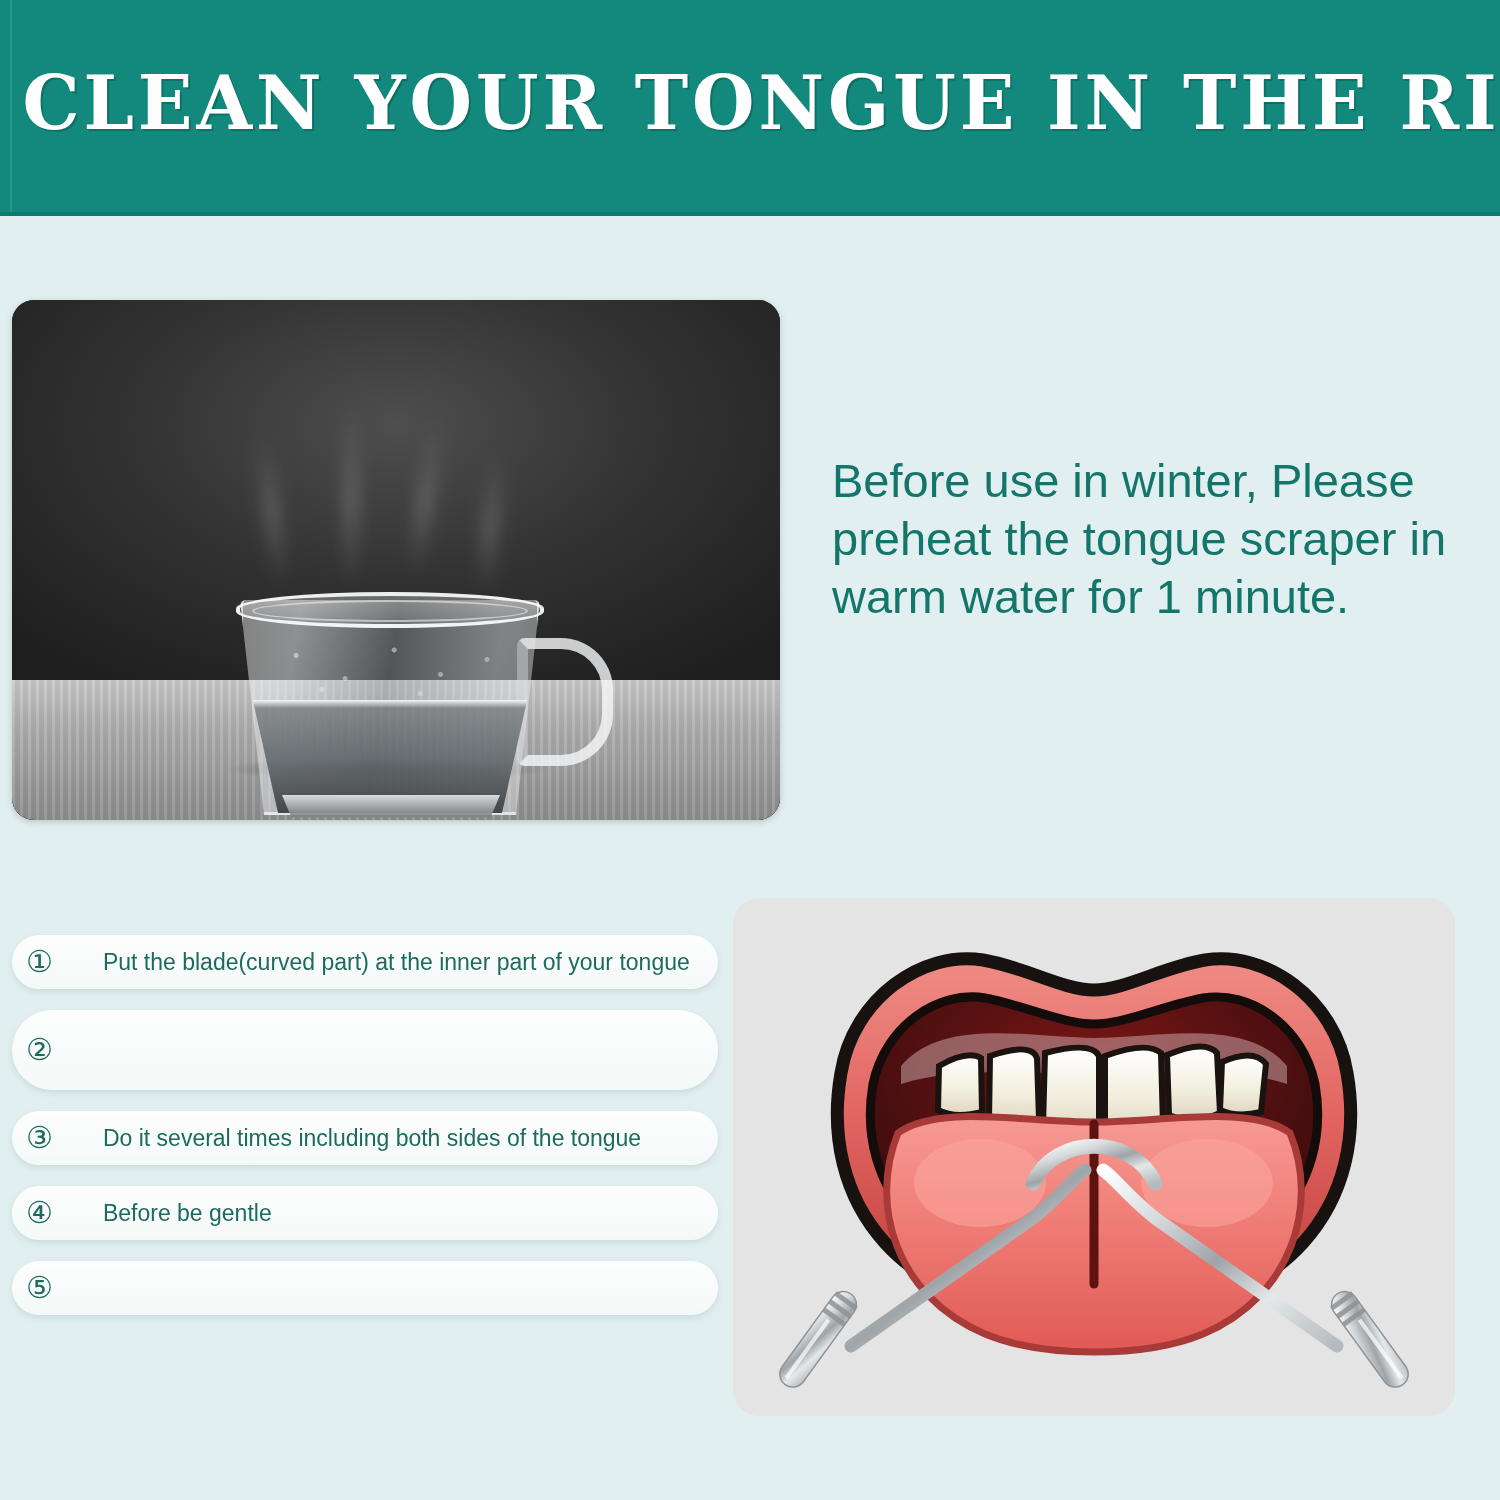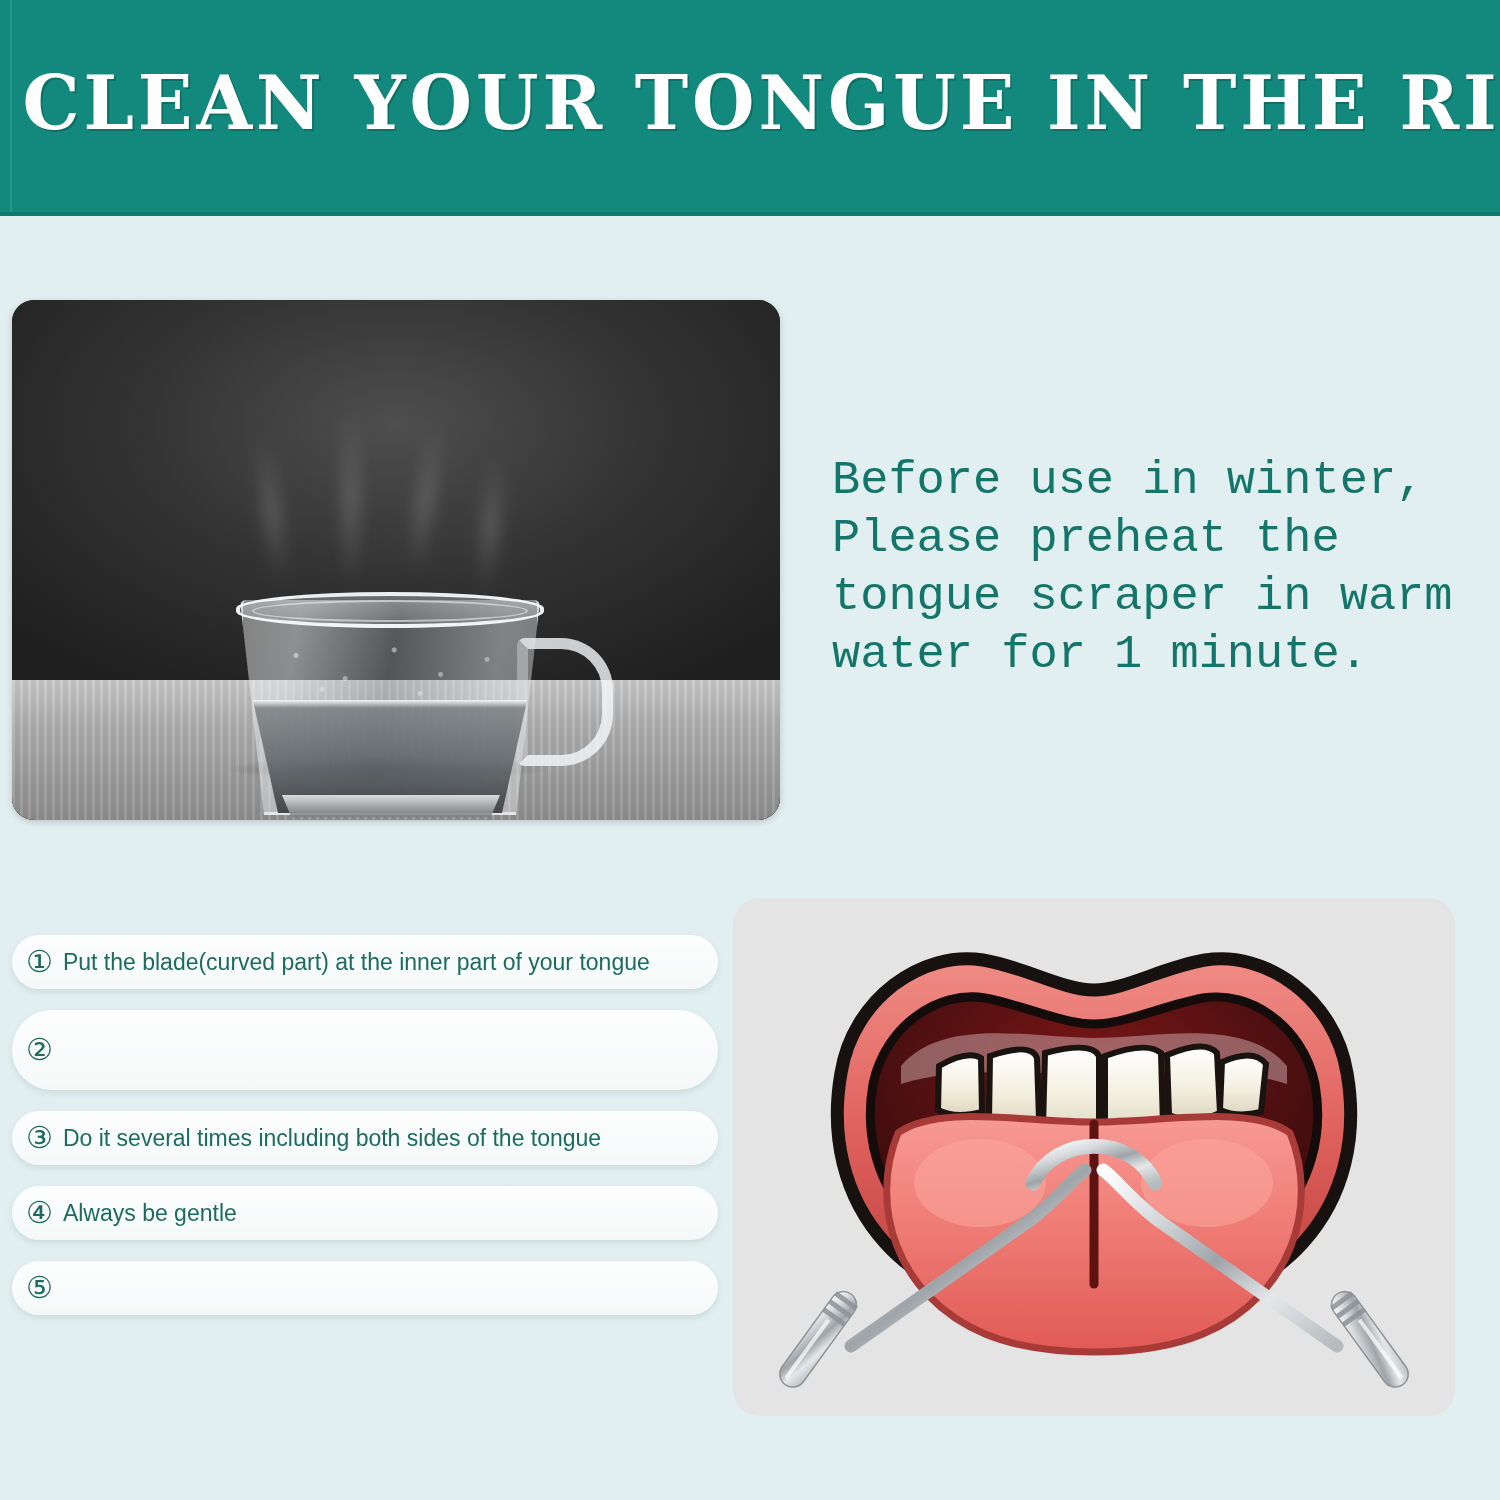--- a/index.html
+++ b/index.html
@@ -174,21 +174,21 @@
   }
 
   
   .note {
     position: absolute;
     left: 832px; top: 452px;
     width: 625px;
     color: #14766a;
     font-size: 47px;
     line-height: 58px;
-    font-family: Liberation Mono, monospace;
+    font-family: Liberation Sans, sans-serif;
   }
 
   
   .steps {
     position: absolute;
     left: 12px; top: 935px;
     width: 706px;
   }
   .step {
     position: relative;
@@ -207,21 +207,21 @@
   .step.h1 { height: 54px; }
   .step.h2 { height: 80px; }
   .step-num {
     flex: 0 0 auto;
     font-size: 30px;
     line-height: 1;
     color: #1d6b5e;
     margin-right: 10px;
     font-family: "DejaVu Sans", sans-serif;
   }
-  .step-text { flex: 1 1 auto; }
+  .step-text { flex: 1 1 auto; margin-left: 40px; }
 
   
   .mouth-panel {
     position: absolute;
     left: 733px; top: 898px;
     width: 722px; height: 518px;
     background: #e4e4e4;
     border-radius: 26px;
   }
   .mouth-stage {
@@ -272,21 +272,21 @@
     <span class="step-num">②</span>
   </div>
 
   <div class="step h1">
     <span class="step-num">③</span>
     <span class="step-text">Do it several times including both sides of the tongue</span>
   </div>
 
   <div class="step h1">
     <span class="step-num">④</span>
-    <span class="step-text">Always be gentle</span>
+    <span class="step-text">Before be gentle</span>
   </div>
 
   <div class="step h1">
     <span class="step-num">⑤</span>
   </div>
 
 </div>
 
 <div class="mouth-panel">
   <div class="mouth-stage">

